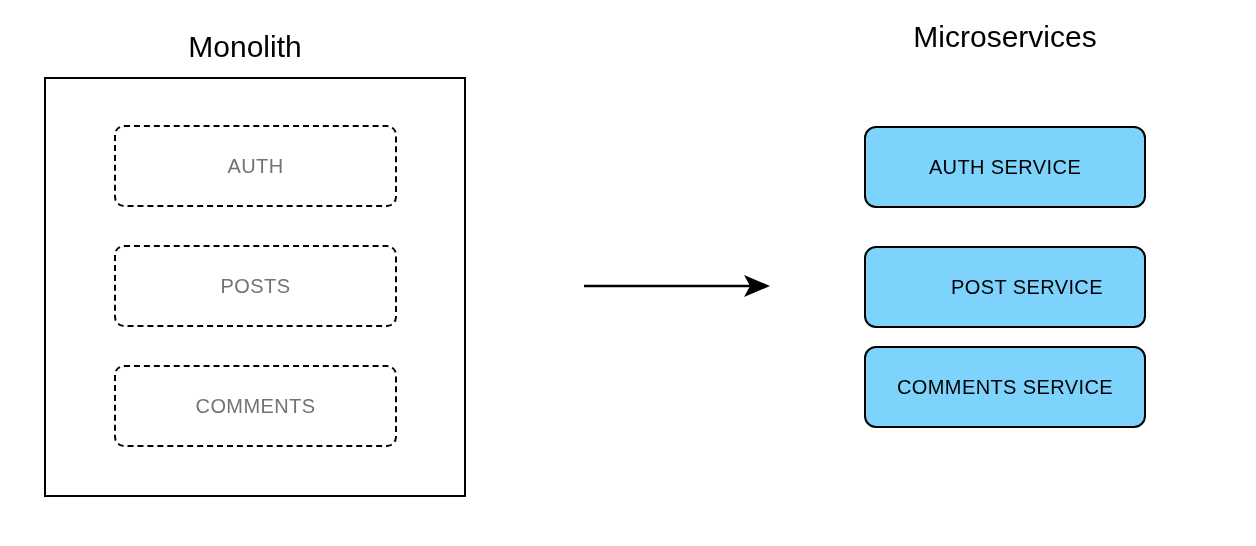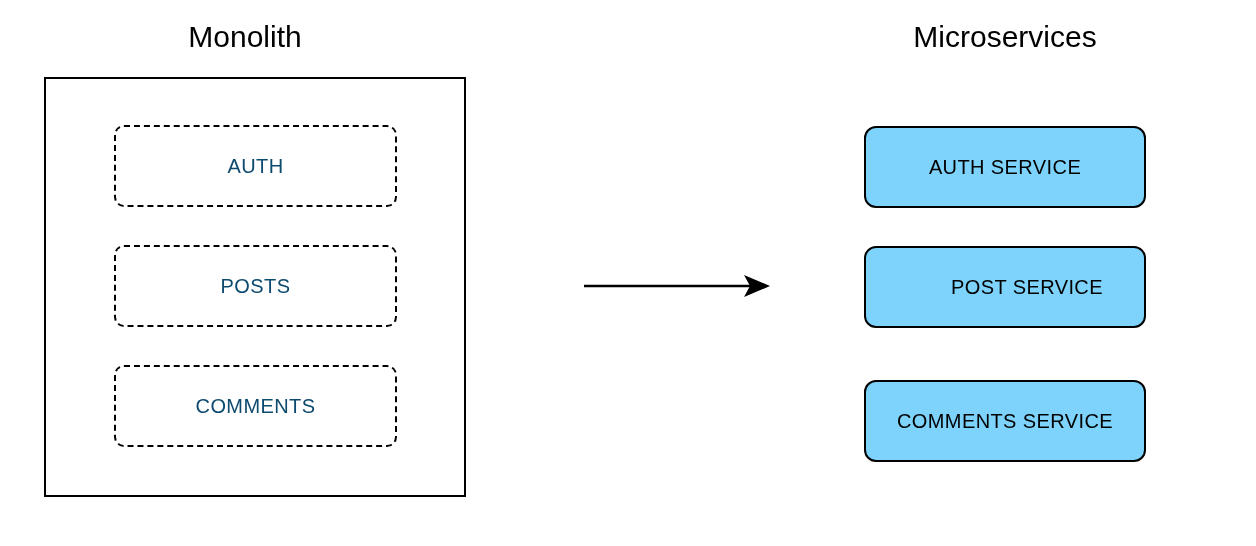--- a/index.html
+++ b/index.html
@@ -27,21 +27,21 @@
     font-size: 30px;
     line-height: 1;
     color: #000000;
     text-align: center;
     white-space: nowrap;
     font-weight: 400;
   }
   #monolith-title {
     left: 0;
     width: 490px;
-    top: 22px;
+    top: 32px;
   }
   #microservices-title {
     left: 760px;
     width: 490px;
     top: 22px;
   }
 
   
   #monolith-container {
     position: absolute;
@@ -64,21 +64,21 @@
     box-sizing: border-box;
     border: 2px dashed #000000;
     border-radius: 10px;
     background: #ffffff;
     display: flex;
     align-items: center;
     justify-content: center;
   }
   .module-box .box-label {
     font-size: 20px;
-    color: #0c4a6e;
+    color: #737373;
     letter-spacing: 0.4px;
     white-space: nowrap;
   }
   #module-box-0 { top: 125px; }
   #module-box-1 { top: 245px; }
   #module-box-2 { top: 365px; }
 
   
   .service-box {
     position: absolute;
@@ -94,21 +94,21 @@
     justify-content: center;
   }
   .service-box .box-label {
     font-size: 20px;
     color: #000000;
     letter-spacing: 0.4px;
     white-space: nowrap;
   }
   #service-box-0 { top: 126px; }
   #service-box-1 { top: 246px; padding-left: 44px; }
-  #service-box-2 { top: 380px; }
+  #service-box-2 { top: 346px; }
 
   
   #transformation-arrow {
     position: absolute;
     left: 574px;
     top: 262px;
     width: 206px;
     height: 48px;
   }
 </style>

